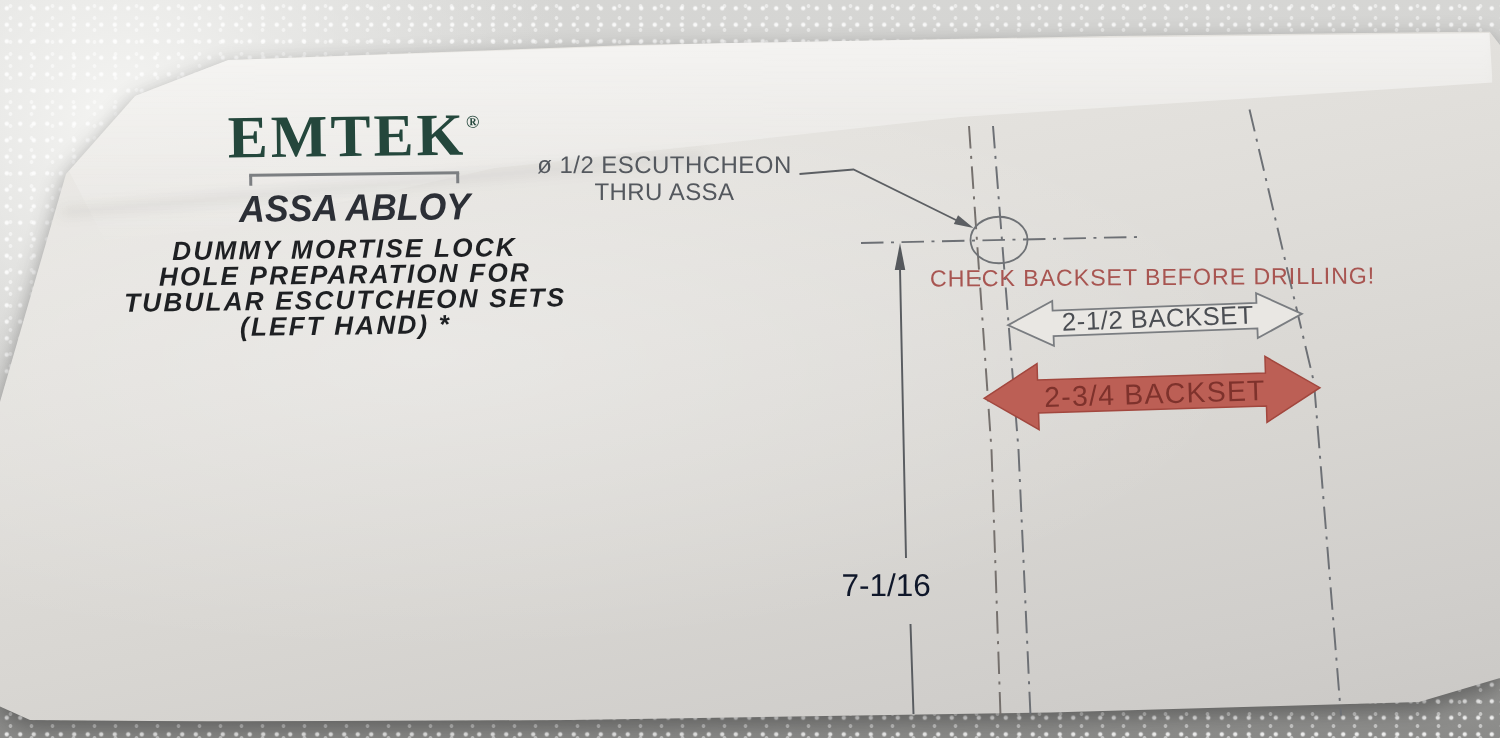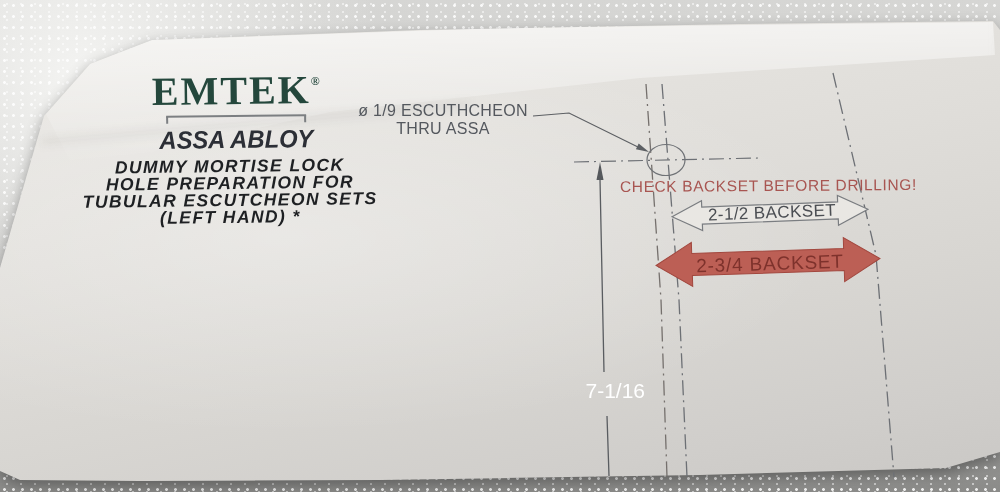--- a/index.html
+++ b/index.html
@@ -49,21 +49,21 @@
          font-weight:bold;font-style:italic;font-size:17.5px;line-height:17px;
          letter-spacing:1.4px;color:#1e2023;white-space:normal;}
   .callout{left:352px;top:102px;width:182px;text-align:center;font-size:16px;
            line-height:18px;letter-spacing:.3px;color:#54585e;white-space:normal;}
   .warning{left:620px;top:177px;width:300px;font-size:15.5px;letter-spacing:.6px;
            color:#a85551;transform:rotate(-.4deg);}
   .bs-white{left:697px;top:203px;width:150px;text-align:center;font-size:17px;
             letter-spacing:.4px;color:#4b4e53;transform:rotate(-2.2deg);}
   .bs-red{left:690px;top:253px;width:160px;text-align:center;font-size:19px;
           letter-spacing:.8px;color:#7e322c;transform:rotate(-1.8deg);}
-  .dim{left:573px;top:379px;width:72px;text-align:right;font-size:21px;color:#ffffff;}
+  .dim{left:561px;top:379px;width:72px;text-align:left;font-size:21px;color:#0f172a;}
 </style>
 </head>
 <body>
 
 <div class="scene">
 
   <div class="backdrop"></div>
 
   <div class="paper-wrap">
     <div class="paper">
@@ -105,21 +105,21 @@
   </div>
 
   <div class="ovl title">
     <div>DUMMY MORTISE LOCK</div>
     <div>HOLE PREPARATION FOR</div>
     <div>TUBULAR ESCUTCHEON SETS</div>
     <div>(LEFT HAND) *</div>
   </div>
 
   <div class="ovl callout">
-    <div>ø 1/9 ESCUTHCHEON</div>
+    <div>ø 1/2 ESCUTHCHEON</div>
     <div>THRU ASSA</div>
   </div>
 
   <div class="ovl warning">CHECK BACKSET BEFORE DRILLING!</div>
 
   <div class="ovl bs-white">2-1/2 BACKSET</div>
   <div class="ovl bs-red">2-3/4 BACKSET</div>
 
   <div class="ovl dim">7-1/16</div>
 

